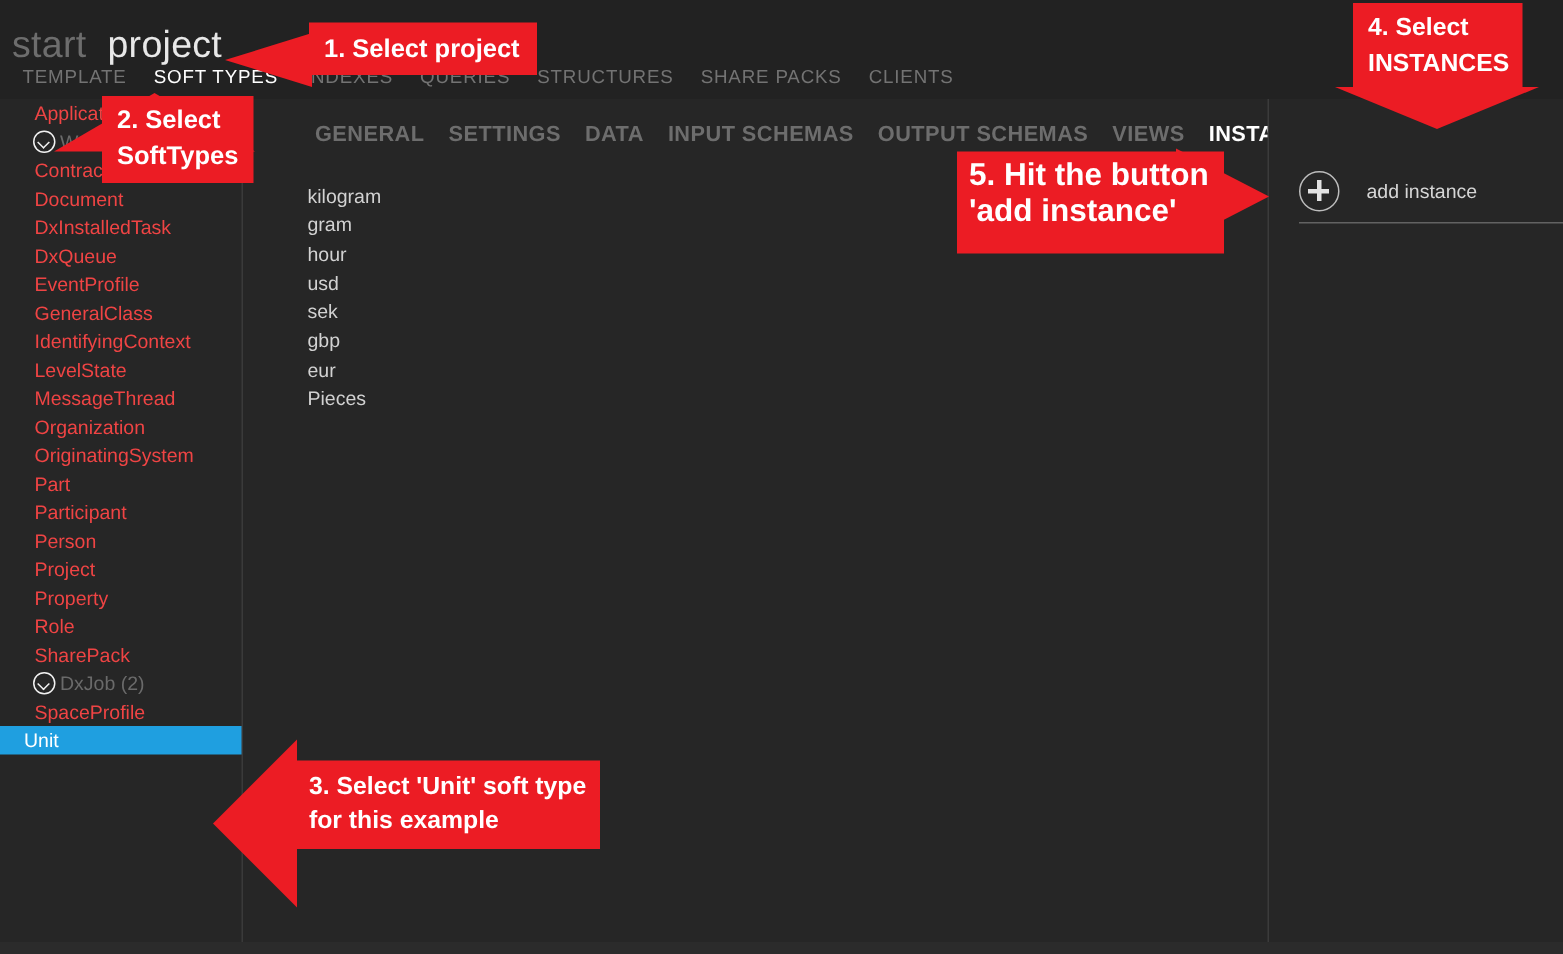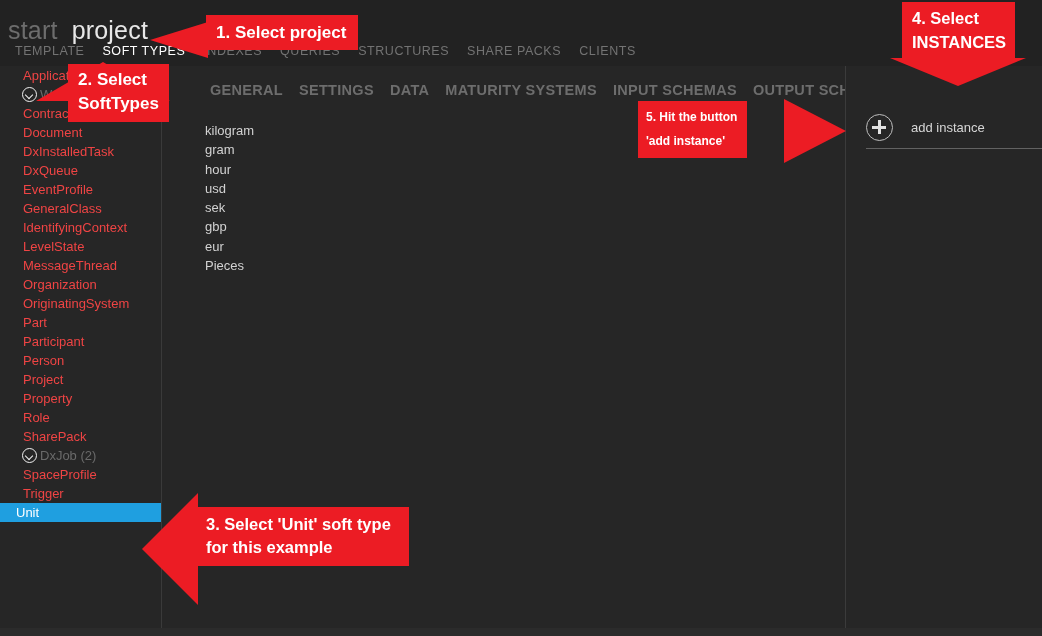--- a/index.html
+++ b/index.html
@@ -217,21 +217,21 @@
     position: absolute; left: 0px; top: 0px;
     border-left: 67px solid transparent;
     border-right: 67px solid transparent;
     border-bottom: 39px solid #ec1c24;
   }
 
   
   #co3 { left: 142px; top: 489px; }
   #co3 .co-box {
     position: absolute; left: 52px; top: 18px;
-    padding: 6px 18px 7px 12px;
+    padding: 6px 9px 7px 12px;
     font-size: 16.5px;
     line-height: 23px;
   }
   #co3 .tail {
     position: absolute; left: 0px; top: 4px;
     border-top: 56px solid transparent;
     border-bottom: 56px solid transparent;
     border-right: 56px solid #ec1c24;
   }
 
@@ -247,22 +247,22 @@
     position: absolute; left: -12px; top: 56px;
     border-left: 68px solid transparent;
     border-right: 68px solid transparent;
     border-top: 28px solid #ec1c24;
   }
 
   
   #co5 { left: 638px; top: 101px; }
   #co5 .co-box {
     position: absolute; left: 0px; top: 0px;
-    padding: 4px 10px 5px 8px;
-    font-size: 12px;
+    padding: 4px 10px 16px 8px;
+    font-size: 21px;
     line-height: 24px;
   }
   #co5 .tail {
     position: absolute; left: 146px; top: -2px;
     border-top: 32px solid transparent;
     border-bottom: 32px solid transparent;
     border-left: 62px solid #ec1c24;
   }
 </style>
 </head>
@@ -301,31 +301,29 @@
       <div class="st-item"><span>OriginatingSystem</span></div>
       <div class="st-item"><span>Part</span></div>
       <div class="st-item"><span>Participant</span></div>
       <div class="st-item"><span>Person</span></div>
       <div class="st-item"><span>Project</span></div>
       <div class="st-item"><span>Property</span></div>
       <div class="st-item"><span>Role</span></div>
       <div class="st-item"><span>SharePack</span></div>
       <div class="st-item group"><span class="chev"></span><span>DxJob (2)</span></div>
       <div class="st-item"><span>SpaceProfile</span></div>
-      <div class="st-item"><span>Trigger</span></div>
       <div class="st-item selected"><span>Unit</span></div>
     </div>
   <div class="sidebar-divider"></div>
 
   <div class="content">
     <div class="content-tabs" id="content-tabs">
         <div class="ctab">GENERAL</div>
         <div class="ctab">SETTINGS</div>
         <div class="ctab">DATA</div>
-        <div class="ctab">MATURITY SYSTEMS</div>
         <div class="ctab">INPUT SCHEMAS</div>
         <div class="ctab">OUTPUT SCHEMAS</div>
         <div class="ctab">VIEWS</div>
         <div class="ctab active">INSTANCES</div>
       </div>
     <div class="inst-list" id="instance-list">
         <div class="inst-item">kilogram</div>
         <div class="inst-item">gram</div>
         <div class="inst-item">hour</div>
         <div class="inst-item">usd</div>

